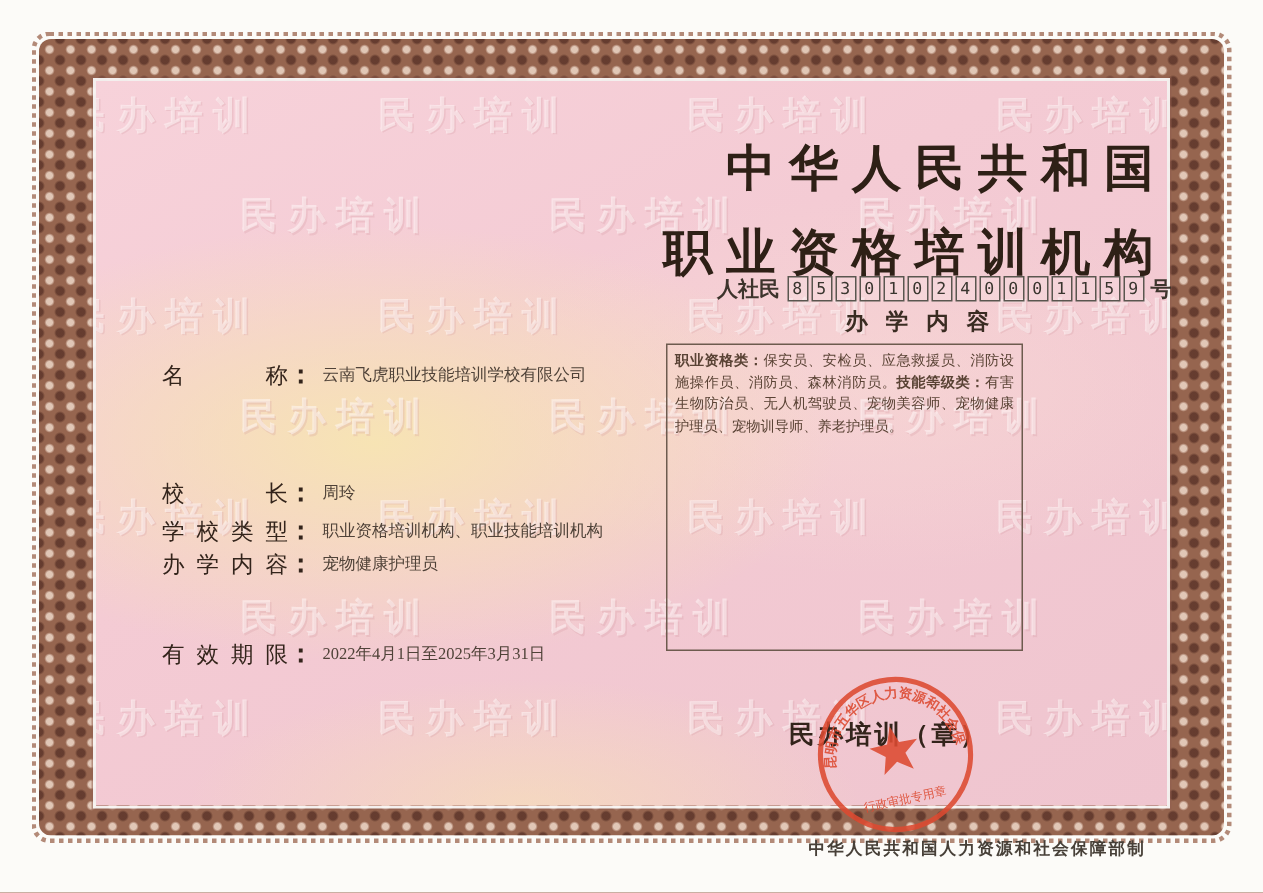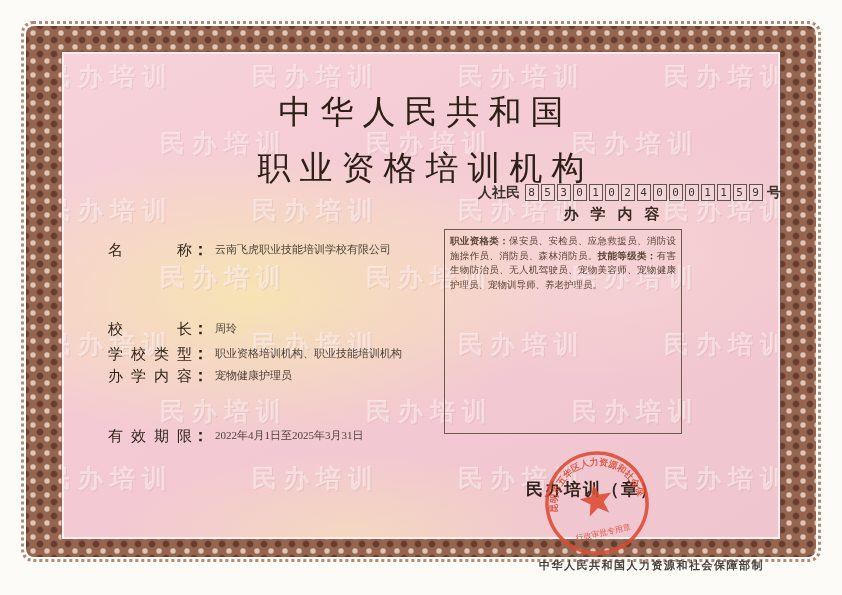--- a/index.html
+++ b/index.html
@@ -31,21 +31,21 @@
       radial-gradient(ellipse 45% 25% at 40% 100%, rgba(247,229,178,0.55), rgba(247,229,178,0) 70%),
       radial-gradient(ellipse 50% 35% at 72% 42%, rgba(250,224,212,0.45), rgba(250,224,212,0) 75%),
       linear-gradient(150deg,#f7d2da 0%,#f4cbd4 40%,#efc5cf 100%);
     box-shadow:0 0 0 2px rgba(255,255,255,0.9), 0 0 0 3px rgba(145,95,80,0.55);
   }
   .wm-layer{position:absolute;inset:0;overflow:hidden;pointer-events:none;}
   .wm-layer span{
     position:absolute;font-weight:bold;font-size:25px;letter-spacing:7px;white-space:nowrap;
     color:rgba(255,250,250,0.5);text-shadow:1px 1px 0 rgba(205,140,150,0.22);
   }
-  .title{position:absolute;top:36px;left:0;right:0;text-align:center;color:#2e2016;font-weight:normal;}
+  .title{position:absolute;top:36px;left:0;right:0;text-align:right;color:#2e2016;font-weight:bold;}
   .title .l1{font-size:33px;letter-spacing:9px;text-indent:9px;}
   .title .l2{font-size:33px;letter-spacing:9px;text-indent:9px;margin-top:11px;}
   .certnum{position:absolute;left:414px;top:130px;white-space:nowrap;color:#3d342c;font-weight:bold;font-size:14px;}
   .digit{
     display:inline-block;width:12px;height:15px;line-height:15px;margin:0 1px;vertical-align:1px;
     border:1px solid #5a564f;text-align:center;color:#3a362f;background:rgba(255,255,255,0.15);
     font-family:"DejaVu Sans Mono",monospace;font-size:11px;font-weight:normal;
   }
   .box-heading{position:absolute;left:396px;top:151px;width:303px;text-align:center;
     font-size:15px;font-weight:bold;letter-spacing:12px;text-indent:12px;color:#3a2c22;}

